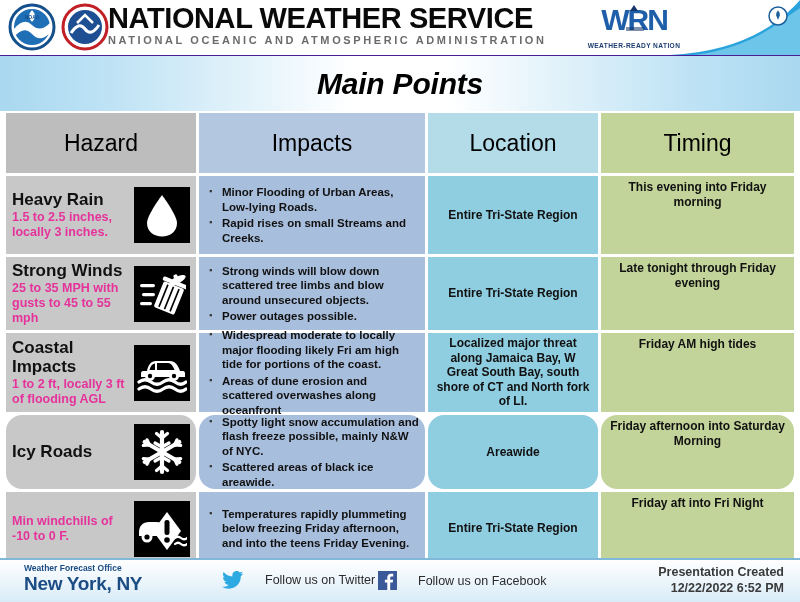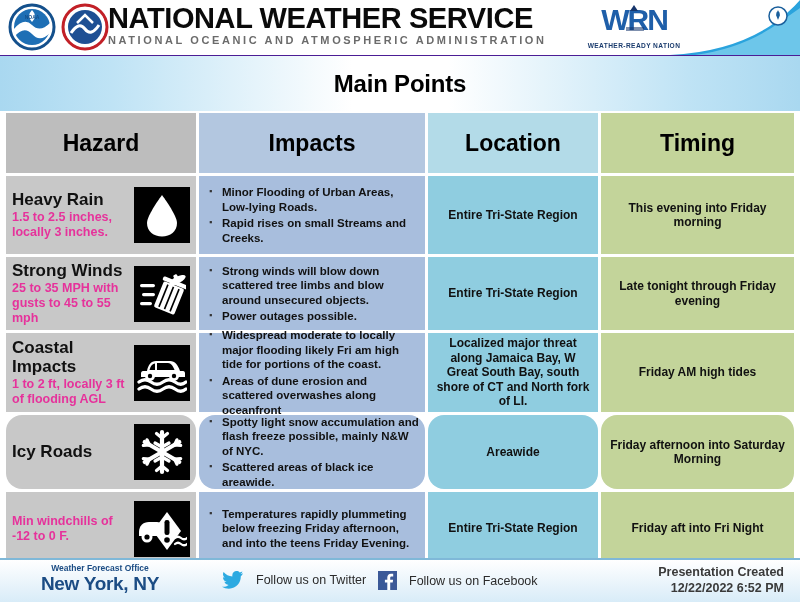--- a/index.html
+++ b/index.html
@@ -37,61 +37,61 @@
   .dept-seal{position:absolute;right:12px;top:6px;width:20px;height:20px;}
 
   
   .title-band{
     position:relative;height:55px;width:800px;
     background:linear-gradient(to right,#a9d8f0 0%,#bfe3f5 14%,#ffffff 44%,#ffffff 56%,#bfe3f5 86%,#a9d8f0 100%);
     display:flex;align-items:center;justify-content:center;
     border-bottom:2px solid #ffffff;
   }
   .title-band .title{
-    font-size:24px;font-weight:bold;color:#000;letter-spacing:-0.2px;
+    font-size:30px;font-weight:bold;color:#000;letter-spacing:-0.2px;font-style:italic;
   }
 
   
   .table{
     position:absolute;left:6px;top:113px;width:788px;
     display:flex;flex-direction:column;gap:3px;
   }
   .row{display:flex;gap:3px;}
   .cell{box-sizing:border-box;}
 
   .c-hazard{width:190px;}
   .c-impacts{width:226px;}
   .c-location{width:170px;}
   .c-timing{width:193px;}
 
   
   .hrow .cell{
     display:flex;align-items:center;justify-content:center;
-    height:60px;font-size:23px;font-weight:bold;color:#000;
+    height:60px;font-size:23px;font-weight:normal;color:#000;
   }
   .hrow .c-hazard{background:#bdbdbd;}
   .hrow .c-impacts{background:#b3c7e0;}
   .hrow .c-location{background:#b3dbe8;}
   .hrow .c-timing{background:#c3d49a;}
 
   
   .brow .c-hazard{
     background:#c8c8c8;display:flex;align-items:center;
     padding:4px 0 4px 6px;gap:4px;
   }
   .brow .c-impacts{
     background:#a8bedd;padding:7px 6px 7px 8px;
     display:flex;align-items:center;
   }
   .brow .c-location{
     background:#8fcde0;display:flex;align-items:center;justify-content:center;
     padding:10px 6px;text-align:center;
   }
   .brow .c-timing{
-    background:#c3d49a;display:flex;align-items:center;justify-content:center;
+    background:#c3d49a;display:flex;justify-content:center;
     padding:4px 6px;text-align:center;
   }
 
   .haz-text{flex:1 1 auto;min-width:0;}
   .haz-name{font-size:17px;font-weight:bold;color:#111;line-height:19px;}
   .haz-sub{font-size:12.5px;font-weight:bold;color:#e6329b;line-height:15px;margin-top:1px;}
 
   .haz-icon{
     width:56px;height:56px;background:#000;flex:0 0 auto;
     display:flex;align-items:center;justify-content:center;margin-right:6px;
@@ -117,24 +117,24 @@
   .r2 .cell{height:79px;}
   .r3 .cell{height:74px;border-radius:16px;}
   .r4 .cell{height:73px;}
 
   
   .footer{
     position:absolute;left:0;bottom:0;width:800px;height:42px;
     background:linear-gradient(to bottom,#ffffff 0%,#eaf4fb 55%,#d8ecf8 100%);
     border-top:2px solid #7fb8d8;
   }
-  .wfo{position:absolute;left:24px;top:3px;text-align:center;width:152px;}
+  .wfo{position:absolute;left:24px;top:3px;text-align:left;width:152px;}
   .wfo .small{font-size:8.5px;font-weight:bold;color:#1b4c84;line-height:10px;}
   .wfo .big{font-size:19px;font-weight:bold;color:#1b4c84;line-height:22px;letter-spacing:-0.3px;}
-  .social{position:absolute;top:11px;display:flex;align-items:center;gap:12px;}
+  .social{position:absolute;top:11px;display:flex;align-items:center;gap:21px;}
   .social.tw{left:222px;}
   .social.fb{left:378px;}
   .social .lbl{font-size:12.5px;color:#2b2b2b;}
   .created{
     position:absolute;right:16px;top:4px;text-align:right;
     font-size:12.5px;font-weight:bold;color:#3a3a3a;line-height:16px;
   }
 </style>
 </head>
 <body>
@@ -344,21 +344,21 @@
         <div class="loc-text">Areawide</div>
       </div>
       <div class="cell c-timing">
         <div class="tim-text">Friday afternoon into Saturday Morning</div>
       </div>
     </div>
 
     <div class="row brow r4">
       <div class="cell c-hazard">
         <div class="haz-text">
-          <div class="haz-sub">Min windchills of -12 to 0 F.</div>
+          <div class="haz-sub">Min windchills of -10 to 0 F.</div>
         </div>
         <div class="haz-icon">
           <svg width="50" height="46" viewBox="0 0 50 46">
             <g fill="#ffffff">
               <path d="M2 26 C2 20 6 16 12 16 L20 16 C24 16 26 19 27 24 L27 30 L2 30 Z"></path>
             </g>
             <circle cx="10" cy="31" r="5.5" fill="#ffffff"></circle>
             <circle cx="10" cy="31" r="2.6" fill="#000000"></circle>
             <path d="M30 6 L44 25 L30 44 L16 25 Z" fill="#ffffff"></path>
             <rect x="27.5" y="14" width="5" height="15" rx="2.2" fill="#000000"></rect>

